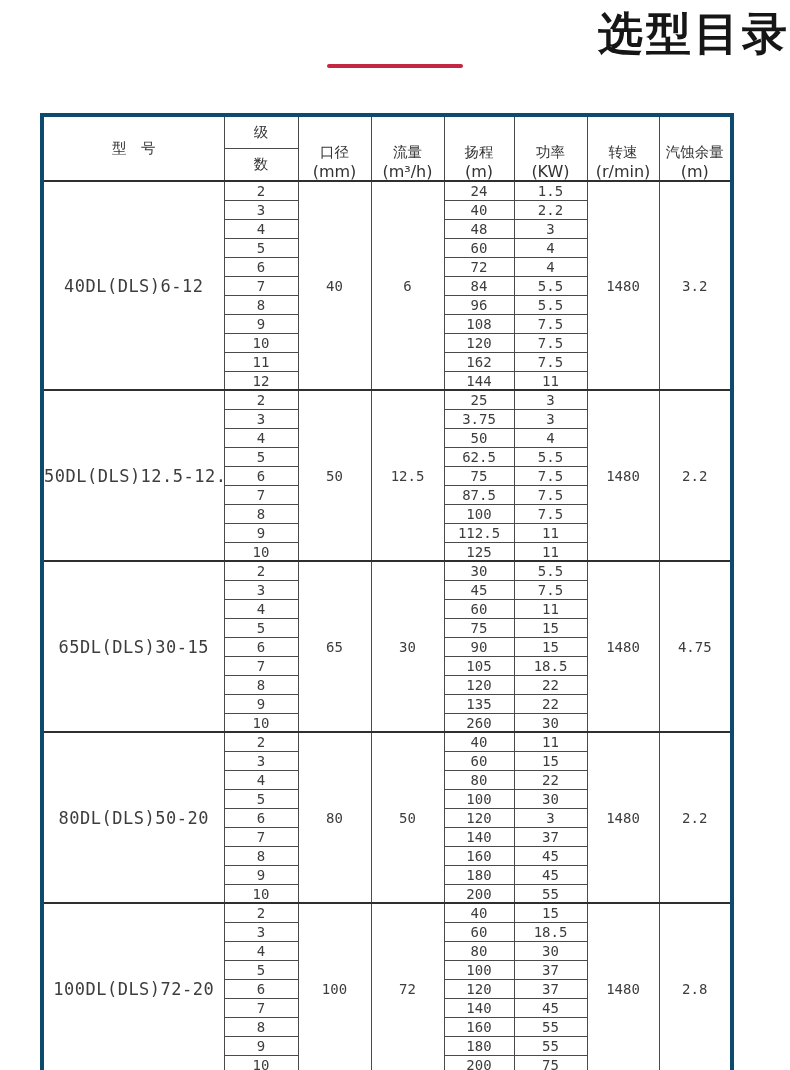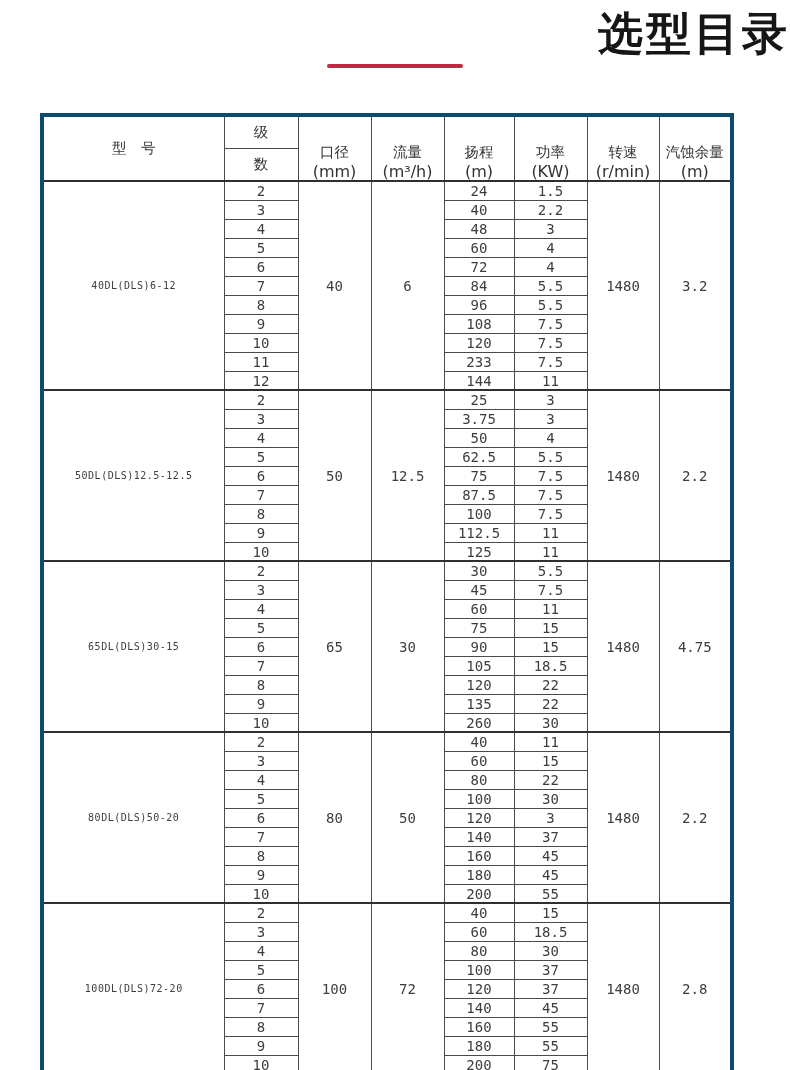--- a/index.html
+++ b/index.html
@@ -14,21 +14,21 @@
   table.sel { border-collapse:collapse; table-layout:fixed; width:690px;
               margin:45px 0 0 40px; color:#3d3d3d; border:4px solid #0c4a6e; }
   th, td { border:1px solid #4a4a4a; text-align:center; vertical-align:middle;
            padding:0; font-weight:400; white-space:nowrap; overflow:hidden; }
   thead th { font-size:14.5px; height:23px; color:#333; }
   thead .unit { font-size:16px; line-height:1.1; }
   thead .cname { font-size:14.5px; line-height:1.35;margin-top:26px; }
   thead th.twoline { height:46px; }
   tbody td { font-size:14px; height:19px;
              font-family:"DejaVu Sans Mono","DejaVu Sans",monospace; }
-  tbody td.model { font-size:10px; letter-spacing:0.5px; }
+  tbody td.model { font-size:17px; letter-spacing:0.5px; }
   tr.group-start td { border-top:2px solid #2f2f2f; }
   tr.partial td { height:14px; border-top:2px solid #2f2f2f; border-bottom:none; }
   thead tr.hrow2 th { border-top:1px solid #4a4a4a; }
 </style>
 </head>
 <body>
 
 <div class="page">
   <div class="title">选型目录</div>
   <div class="title-underline" style="background: rgb(195, 39, 66);"></div>
@@ -122,21 +122,21 @@
           <td>108</td>
           <td>7.5</td>
         </tr>
         <tr class="">
           <td>10</td>
           <td>120</td>
           <td>7.5</td>
         </tr>
         <tr class="">
           <td>11</td>
-          <td>233</td>
+          <td>162</td>
           <td>7.5</td>
         </tr>
         <tr class="">
           <td>12</td>
           <td>144</td>
           <td>11</td>
         </tr>
         <tr class="group-start">
           <td rowspan="9" class="model">50DL(DLS)12.5-12.5</td>
           <td>2</td>

